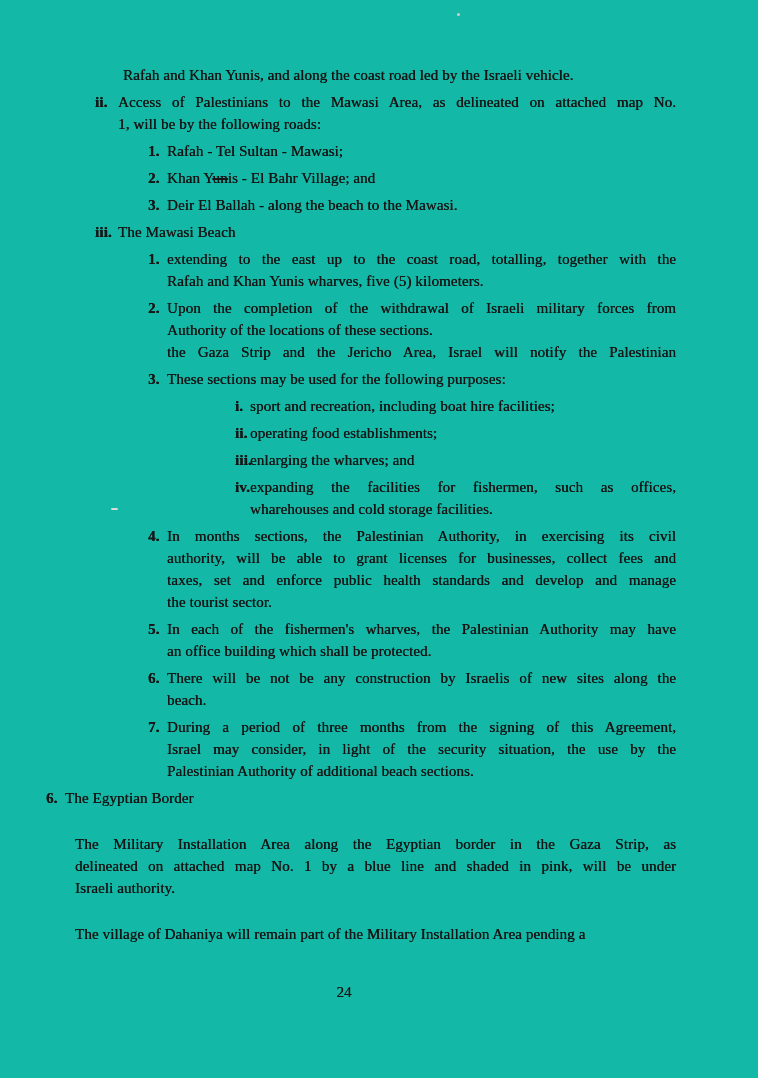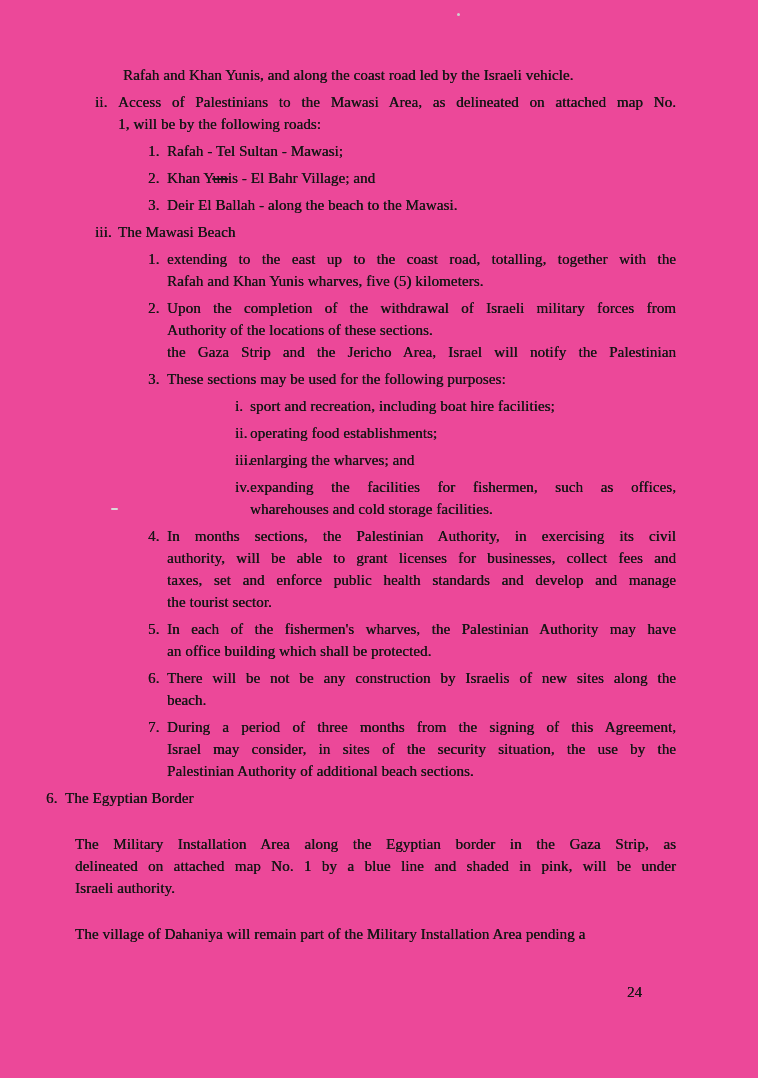--- a/index.html
+++ b/index.html
@@ -7,34 +7,34 @@
   body {
     position: relative;
     background: #fefefe;
     font-family: "Liberation Serif", serif;
     color: #161616;
     overflow: hidden;
   }
   .page {
     position: absolute;
     inset: 0;
-    background: #ec4899;
+    background: #14b8a6;
   }
   .doc {
     position: absolute;
     left: 46px;
     top: 64px;
     width: 630px;
     font-size: 15px;
     line-height: 22px;
     letter-spacing: 0.1px;
     text-shadow: 0.35px 0 0 currentColor; 
   }
   .block { display: flex; margin-bottom: 5px; }
-  .marker { flex: none; }
+  .marker { flex: none; font-weight: bold; }
   .text { flex: 1; min-width: 0; }
   .line { text-align: justify; text-align-last: justify; }
   .line.last { text-align-last: left; }
 
   
   .lvl-L0   { margin-left: 0; }
   .lvl-L0 > .marker  { width: 19px; }
   .lvl-L0p  { margin-left: 29px; margin-top: 24px; }
   .lvl-cont { margin-left: 77px; }
   .lvl-L1   { margin-left: 49px; }
@@ -46,21 +46,21 @@
 
   .strike {
     text-decoration: line-through;
     text-decoration-thickness: 2px;
   }
   .page-number {
     position: absolute;
     top: 981px;
     left: 46px;
     width: 596px;
-    text-align: right;
+    text-align: center;
     font-size: 15px;
     line-height: 22px;
     color: #161616;
     text-shadow: 0.35px 0 0 currentColor;
   }
   .artifact {
     position: absolute;
     background: #cfcfcf;
     border-radius: 50%;
   }
@@ -177,21 +177,21 @@
         <span class="marker">6.</span>
         <div class="text">
           <div class="line">There will be not be any construction by Israelis of new sites along the</div>
           <div class="line last">beach.</div>
         </div>
       </div>
       <div class="block lvl-L2">
         <span class="marker">7.</span>
         <div class="text">
           <div class="line">During a period of three months from the signing of this Agreement,</div>
-          <div class="line">Israel may consider, in sites of the security situation, the use by the</div>
+          <div class="line">Israel may consider, in light of the security situation, the use by the</div>
           <div class="line last">Palestinian Authority of additional beach sections.</div>
         </div>
       </div>
       <div class="block lvl-L0">
         <span class="marker">6.</span>
         <div class="text">
           <div class="line last">The Egyptian Border</div>
         </div>
       </div>
       <div class="block lvl-L0p">

